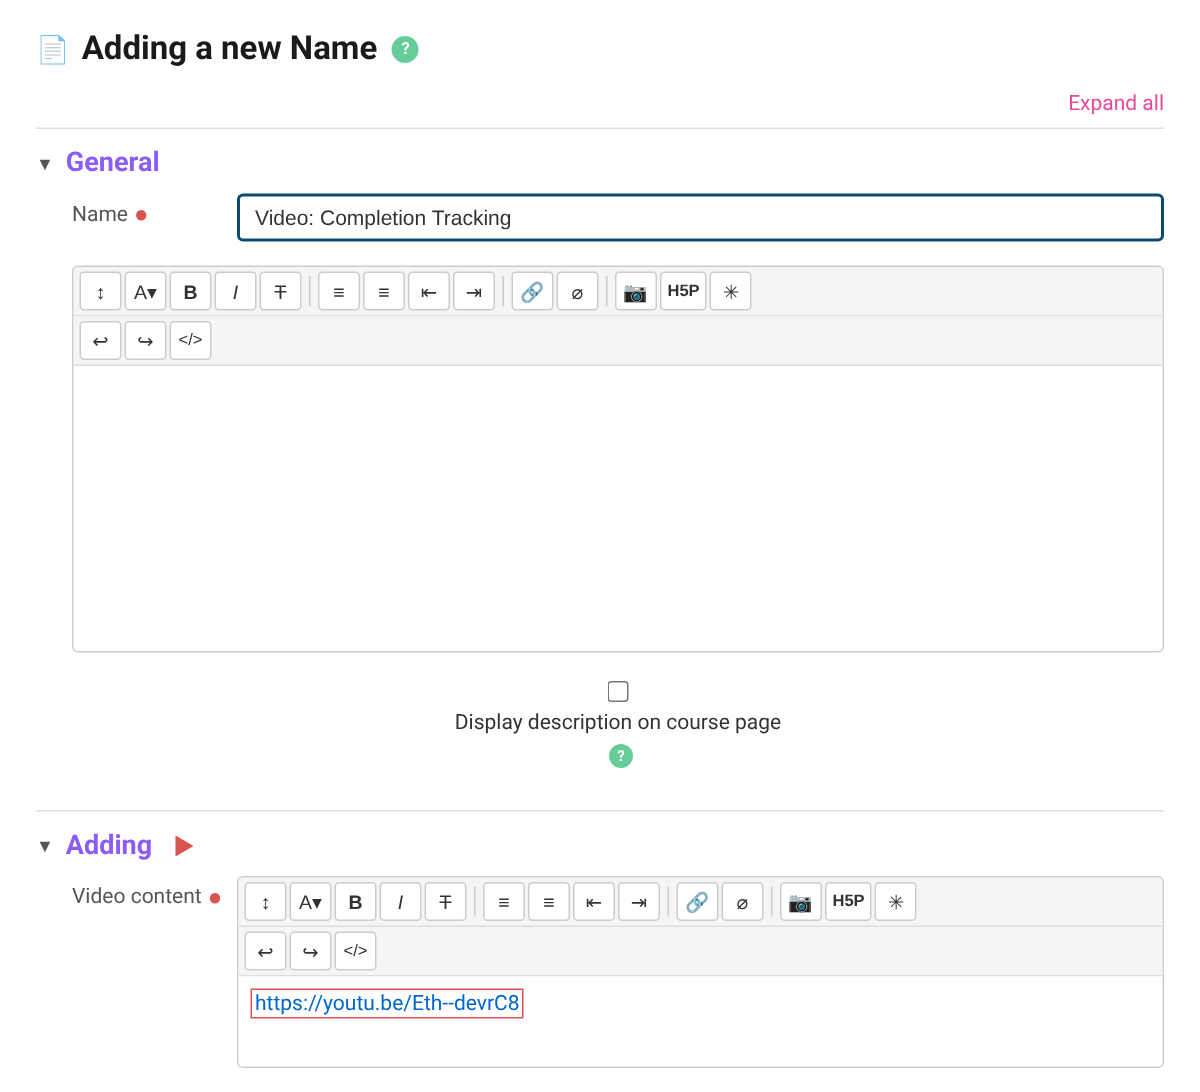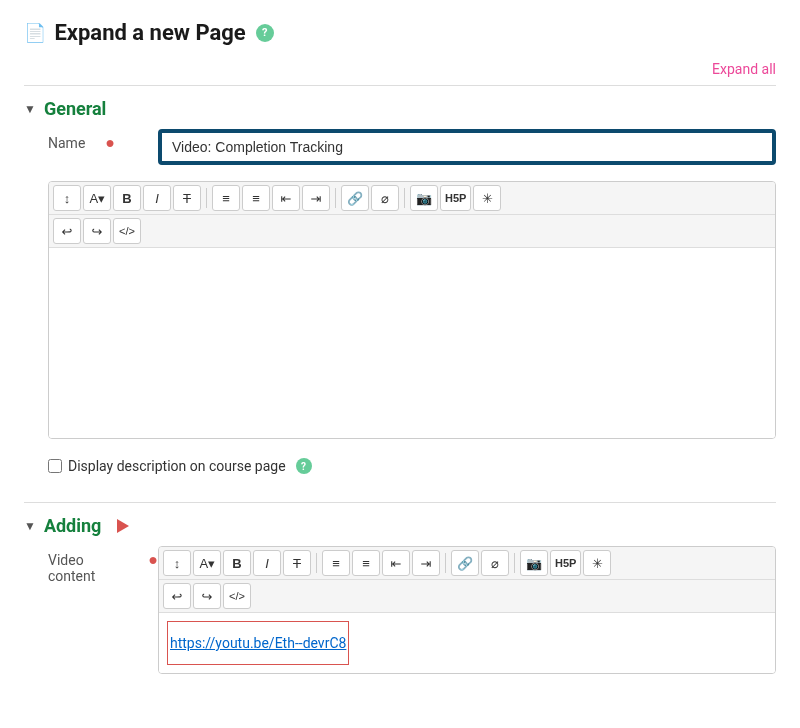--- a/index.html
+++ b/index.html
@@ -66,21 +66,21 @@
       padding: 12px 0 10px 0;
       cursor: pointer;
     }
     .section-chevron {
       font-size: 12px;
       color: #555;
     }
     .section-title {
       font-size: 18px;
       font-weight: bold;
-      color: #15803d;
+      color: #8b5cf6;
       text-align: right;
     }
     .arrow-indicator {
       display: inline-block;
       width: 0;
       height: 0;
       border-top: 7px solid transparent;
       border-bottom: 7px solid transparent;
       border-left: 12px solid #d9534f;
       margin-left: 8px;
@@ -93,35 +93,35 @@
       padding-left: 24px;
     }
     .form-label {
       width: 110px;
       min-width: 110px;
       padding-top: 6px;
       color: #555;
       font-size: 14px;
       display: flex;
       align-items: flex-start;
-      gap: 20px;
+      gap: 4px;
     }
     .required-icon {
       color: #d9534f;
       font-size: 16px;
       line-height: 1;
     }
     .form-control-wrap {
       flex: 1;
     }
 
     .text-input {
       width: 100%;
       padding: 6px 10px;
-      border: 4px solid #0c4a6e;
+      border: 2px solid #0c4a6e;
       border-radius: 4px;
       font-size: 14px;
       color: #333;
       background: #fff;
     }
 
     .editor-wrapper {
       border: 1px solid #ccc;
       border-radius: 4px;
       overflow: hidden;
@@ -175,34 +175,34 @@
       font-size: 14px;
       color: #333;
     }
 
     .editor-body-content {
       min-height: 100px;
     }
 
     .editor-body-link {
       color: #0066cc;
-      text-decoration: underline;
       border: 1px solid #d9534f;
-      padding: 13px 2px;
+      padding: 1px 2px;
       display: inline-block;
       cursor: pointer;
     }
 
     .checkbox-row {
       display: flex;
       align-items: center;
       gap: 6px;
       margin-top: 19px;
       margin-left: 24px;
       margin-bottom: 16px;
+      flex-direction: column;
     }
     .checkbox-row input[type="checkbox"] {
       width: 14px;
       height: 14px;
       cursor: pointer;
     }
     .checkbox-label {
       font-size: 14px;
       color: #333;
     }
@@ -223,21 +223,21 @@
 
     .section-body {
       padding-bottom: 12px;
     }
   </style>
 </head>
 <body>
 
 <div class="page-header">
   <span class="page-header-icon">📄</span>
-  <h1 class="page-title">Expand a new Page</h1>
+  <h1 class="page-title">Adding a new Name</h1>
   <span class="help-icon">?</span>
 </div>
 
 <div class="expand-all-row">
   <a class="expand-all-link">Expand all</a>
 </div>
 
 <div class="section">
   <div class="section-header">
     <span class="section-chevron">▼</span>

